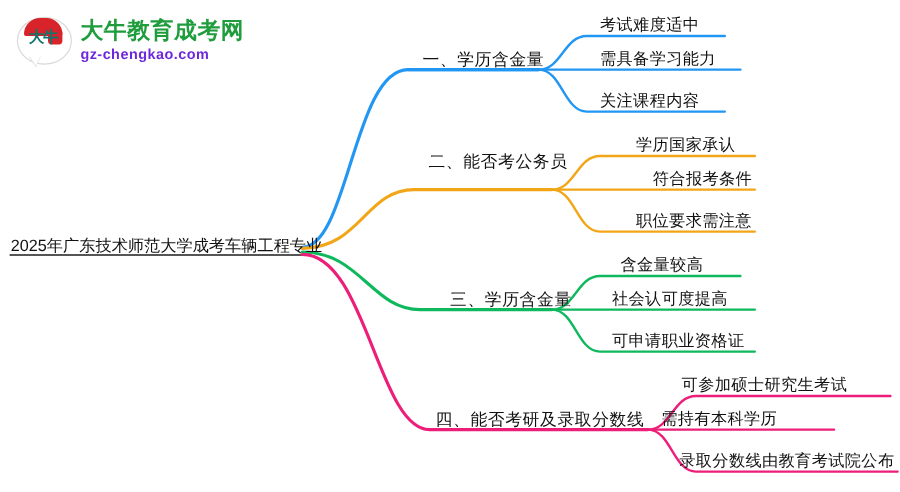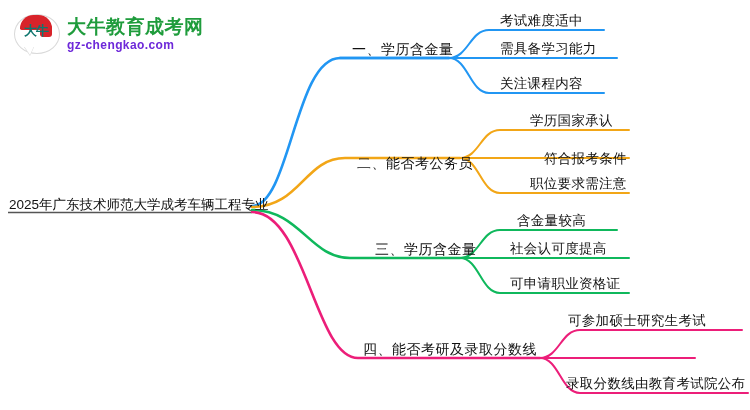--- a/index.html
+++ b/index.html
@@ -173,27 +173,28 @@
     <path d="M540,358 C559,358 561,393 580,393 L748,393" fill="none" stroke="#ec1e79" stroke-width="2" stroke-linecap="round"></path>
   </svg>
 
   <div class="node root" style="left:9px; top:198px;">2025年广东技术师范大学成考车辆工程专业</div>
 
   <div class="node l1" style="left:352px; top:42px;">一、学历含金量</div>
   <div class="node l2" style="left:500px; top:14px;">考试难度适中</div>
   <div class="node l2" style="left:500px; top:42px;">需具备学习能力</div>
   <div class="node l2" style="left:500px; top:77px;">关注课程内容</div>
 
-  <div class="node l1" style="left:357px; top:156px;">二、能否考公务员</div>
+  <div class="node l1" style="left:357px; top:127px;">二、能否考公务员</div>
   <div class="node l2" style="left:530px; top:114px;">学历国家承认</div>
-  <div class="node l2" style="left:544px; top:153px;font-family:Liberation Mono, monospace;">符合报考条件</div>
+  <div class="node l2" style="left:544px; top:142px;">符合报考条件</div>
   <div class="node l2" style="left:530px; top:177px;">职位要求需注意</div>
 
   <div class="node l1" style="left:375px; top:242px;">三、学历含金量</div>
   <div class="node l2" style="left:517px; top:214px;">含金量较高</div>
   <div class="node l2" style="left:510px; top:242px;">社会认可度提高</div>
   <div class="node l2" style="left:510px; top:277px;">可申请职业资格证</div>
 
   <div class="node l1" style="left:363px; top:342px;">四、能否考研及录取分数线</div>
   <div class="node l2" style="left:568px; top:314px;">可参加硕士研究生考试</div>
+  <div class="node l2" style="left:551px; top:342px;">需持有本科学历</div>
   <div class="node l2" style="left:566px; top:377px;">录取分数线由教育考试院公布</div>
 
 </div>
 
 </body></html>

